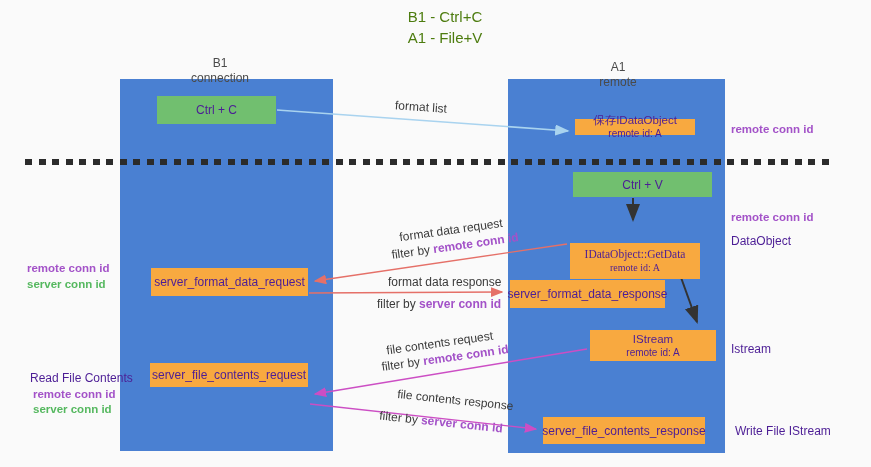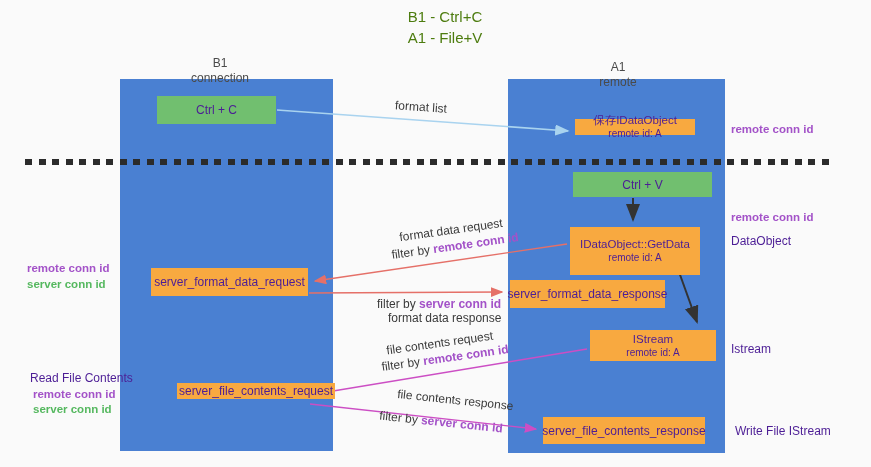--- a/index.html
+++ b/index.html
@@ -21,39 +21,39 @@
        justify-content:center; color:#4c1d95; text-align:center; box-sizing:border-box;}
   .green{background:#71bf6f;}
   .orange{background:#f8a940;}
   .box .l1{font-size:11.5px; line-height:13px;}
   .box .l2{font-size:10px; line-height:13px;text-align:right;}
   .box.single{font-size:12px;}
 
   #box-ctrl-c{left:157px; top:96px; width:119px; height:28px;}
   #box-save-ido{left:575px; top:119px; width:120px; height:16px;}
   #box-ctrl-v{left:573px; top:172px; width:139px; height:25px;}
-  #box-getdata{left:570px; top:227px; width:130px; height:48px;}
+  #box-getdata{left:570px; top:243px; width:130px; height:36px;font-family:Liberation Serif, serif;}
   #box-sfdreq{left:151px; top:268px; width:157px; height:28px;}
   #box-sfdres{left:510px; top:280px; width:155px; height:28px;}
   #box-istream{left:590px; top:330px; width:126px; height:31px;}
-  #box-sfcreq{left:150px; top:383px; width:158px; height:16px;margin-left:27px;}
+  #box-sfcreq{left:150px; top:363px; width:158px; height:24px;}
   #box-sfcres{left:543px; top:417px; width:162px; height:27px;}
 
   #dash-line{position:absolute; left:25px; top:159px; width:808px; height:6px;
      background:repeating-linear-gradient(90deg,#2b2b2b 0 7px,transparent 7px 13.5px);}
 
   svg.overlay{position:absolute; left:0; top:0; pointer-events:none;}
 
   .flow-label{position:absolute; color:#3a3a3a; font-size:12px; white-space:nowrap;}
   .kw-purple{color:#a352c8; font-weight:bold;}
 
   #lbl-format-list{left:395px; top:100px; transform:rotate(4deg);}
   #lbl-fdreq{left:399px; top:223px; transform:rotate(-8deg);}
   #lbl-fdreq-filter{left:391px; top:239px; transform:rotate(-8deg);}
-  #lbl-fdres{left:388px; top:275px;margin-top:36px;}
+  #lbl-fdres{left:388px; top:275px;}
   #lbl-fdres-filter{left:377px; top:297px;}
   #lbl-fcreq{left:386px; top:336px; transform:rotate(-8deg);}
   #lbl-fcreq-filter{left:381px; top:351px; transform:rotate(-8deg);}
   #lbl-fcres{left:397px; top:393px; transform:rotate(6deg);}
   #lbl-fcres-filter{left:379px; top:415px; transform:rotate(6deg);}
 
   .side-label{position:absolute; white-space:nowrap;}
   .side-plain{font-size:12px; color:#4c1d95;}
   .side-purple{font-size:11.5px; color:#a352c8; font-weight:bold;}
   .side-green{font-size:11.5px; color:#55b85f; font-weight:bold;}

